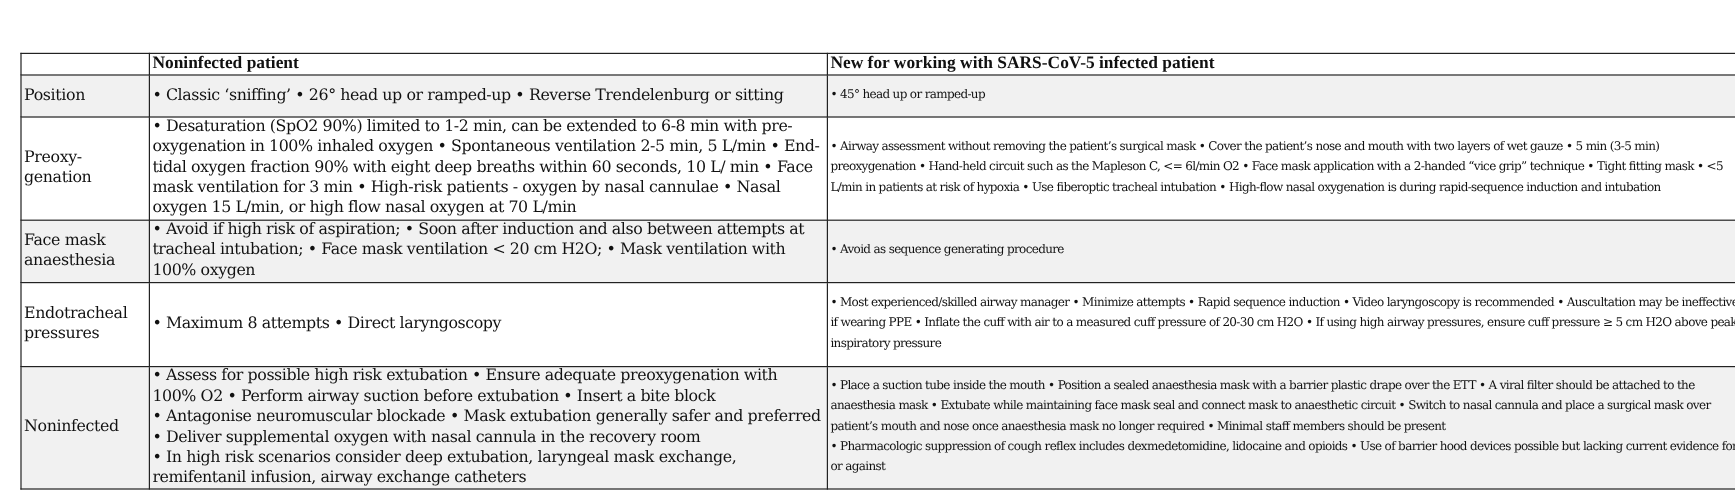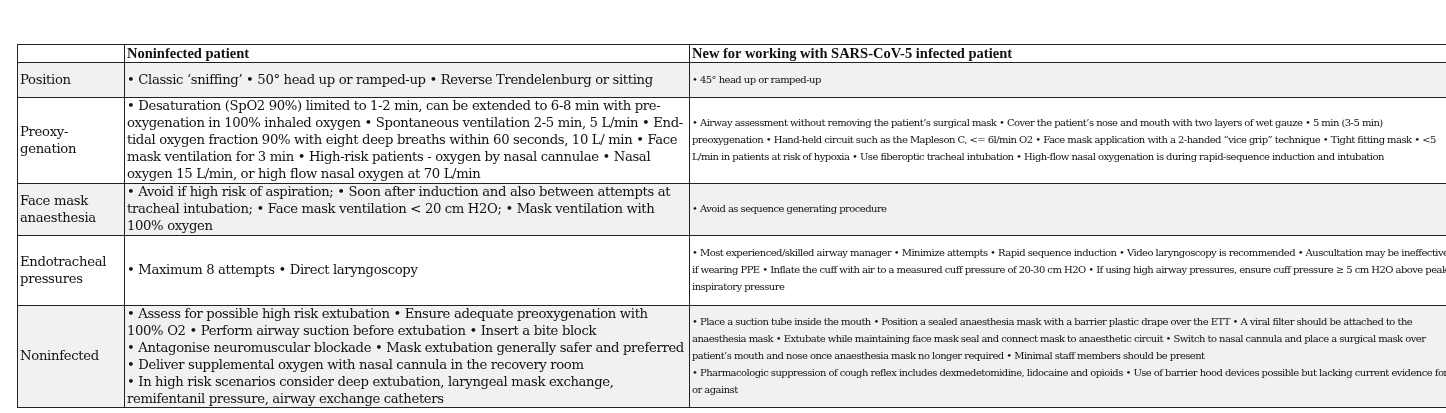--- a/index.html
+++ b/index.html
@@ -66,21 +66,21 @@
   <thead>
     <tr>
       <th></th>
       <th>Noninfected patient</th>
       <th>New for working with SARS-CoV-5 infected patient</th>
     </tr>
   </thead>
   <tbody>
     <tr class="gray r-position">
       <td class="rowlabel">Position</td>
-      <td>• Classic ‘sniffing’ • 50° head up or ramped-up • Reverse Trendelenburg or sitting</td>
+      <td>• Classic ‘sniffing’ • 26° head up or ramped-up • Reverse Trendelenburg or sitting</td>
       <td class="col2">• 45° head up or ramped-up</td>
     </tr>
     <tr class="white r-preoxy">
       <td class="rowlabel">Preoxy-genation</td>
       <td>• Desaturation (SpO2 90%) limited to 1-2 min, can be extended to 6-8 min with pre-oxygenation in 100% inhaled oxygen • Spontaneous ventilation 2-5 min, 5 L/min • End-tidal oxygen fraction 90% with eight deep breaths within 60 seconds, 10 L/ min • Face mask ventilation for 3 min • High-risk patients - oxygen by nasal cannulae • Nasal oxygen 15 L/min, or high flow nasal oxygen at 70 L/min</td>
       <td class="col2">• Airway assessment without removing the patient’s surgical mask • Cover the patient’s nose and mouth with two layers of wet gauze • 5 min (3-5 min) preoxygenation • Hand-held circuit such as the Mapleson C, &lt;= 6l/min O2 • Face mask application with a 2-handed “vice grip” technique • Tight fitting mask • &lt;5 L/min in patients at risk of hypoxia • Use fiberoptic tracheal intubation • High-flow nasal oxygenation is during rapid-sequence induction and intubation</td>
     </tr>
     <tr class="gray r-facemask">
       <td class="rowlabel">Face mask anaesthesia</td>
       <td>• Avoid if high risk of aspiration; • Soon after induction and also between attempts at tracheal intubation; • Face mask ventilation &lt; 20 cm H2O; • Mask ventilation with 100% oxygen</td>
@@ -89,21 +89,21 @@
     <tr class="white r-endo">
       <td class="rowlabel">Endotracheal pressures</td>
       <td>• Maximum 8 attempts • Direct laryngoscopy</td>
       <td class="col2">• Most experienced/skilled airway manager • Minimize attempts • Rapid sequence induction • Video laryngoscopy is recommended • Auscultation may be ineffective if wearing PPE • Inflate the cuff with air to a measured cuff pressure of 20-30 cm H2O • If using high airway pressures, ensure cuff pressure ≥ 5 cm H2O above peak inspiratory pressure</td>
     </tr>
     <tr class="gray r-extub">
       <td class="rowlabel">Noninfected</td>
       <td>
         <div>• Assess for possible high risk extubation • Ensure adequate preoxygenation with 100% O2 • Perform airway suction before extubation • Insert a bite block</div>
         <div>• Antagonise neuromuscular blockade • Mask extubation generally safer and preferred • Deliver supplemental oxygen with nasal cannula in the recovery room</div>
-        <div>• In high risk scenarios consider deep extubation, laryngeal mask exchange, remifentanil pressure, airway exchange catheters</div>
+        <div>• In high risk scenarios consider deep extubation, laryngeal mask exchange, remifentanil infusion, airway exchange catheters</div>
       </td>
       <td class="col2">
         <div>• Place a suction tube inside the mouth • Position a sealed anaesthesia mask with a barrier plastic drape over the ETT • A viral filter should be attached to the anaesthesia mask • Extubate while maintaining face mask seal and connect mask to anaesthetic circuit • Switch to nasal cannula and place a surgical mask over patient’s mouth and nose once anaesthesia mask no longer required • Minimal staff members should be present</div>
         <div>• Pharmacologic suppression of cough reflex includes dexmedetomidine, lidocaine and opioids • Use of barrier hood devices possible but lacking current evidence for or against</div>
       </td>
     </tr>
   </tbody>
 </table>
 
 </body></html>

